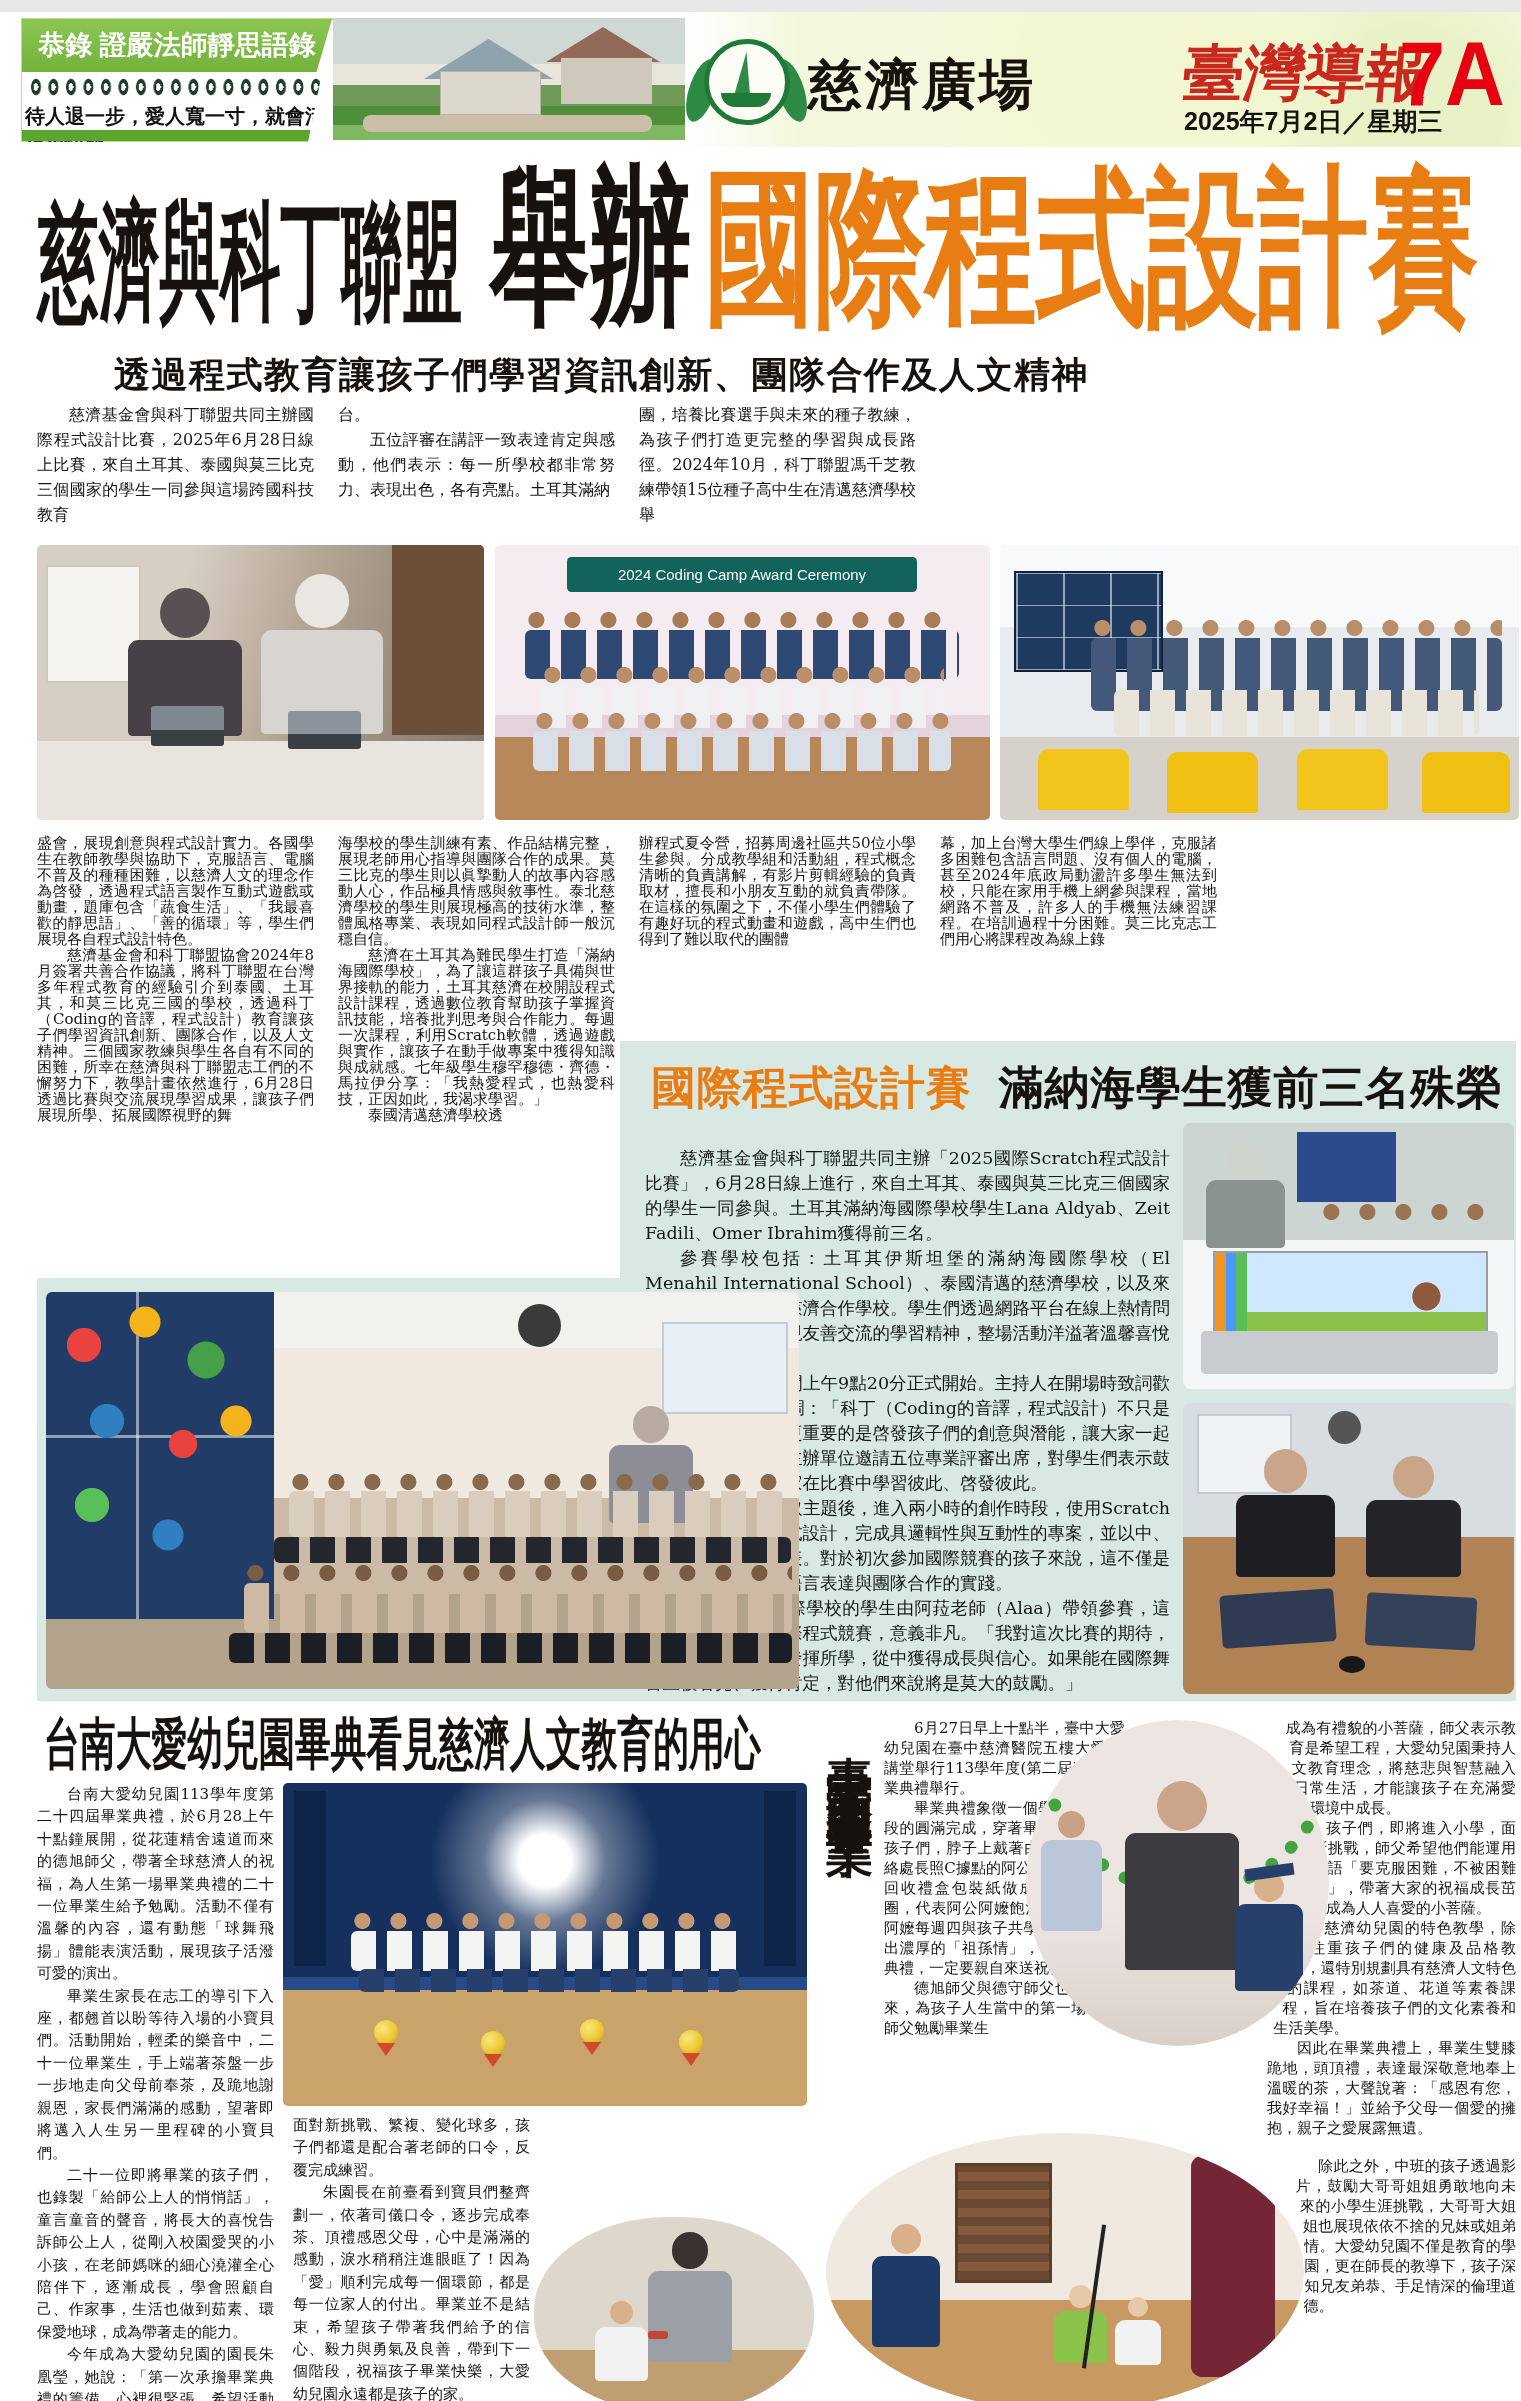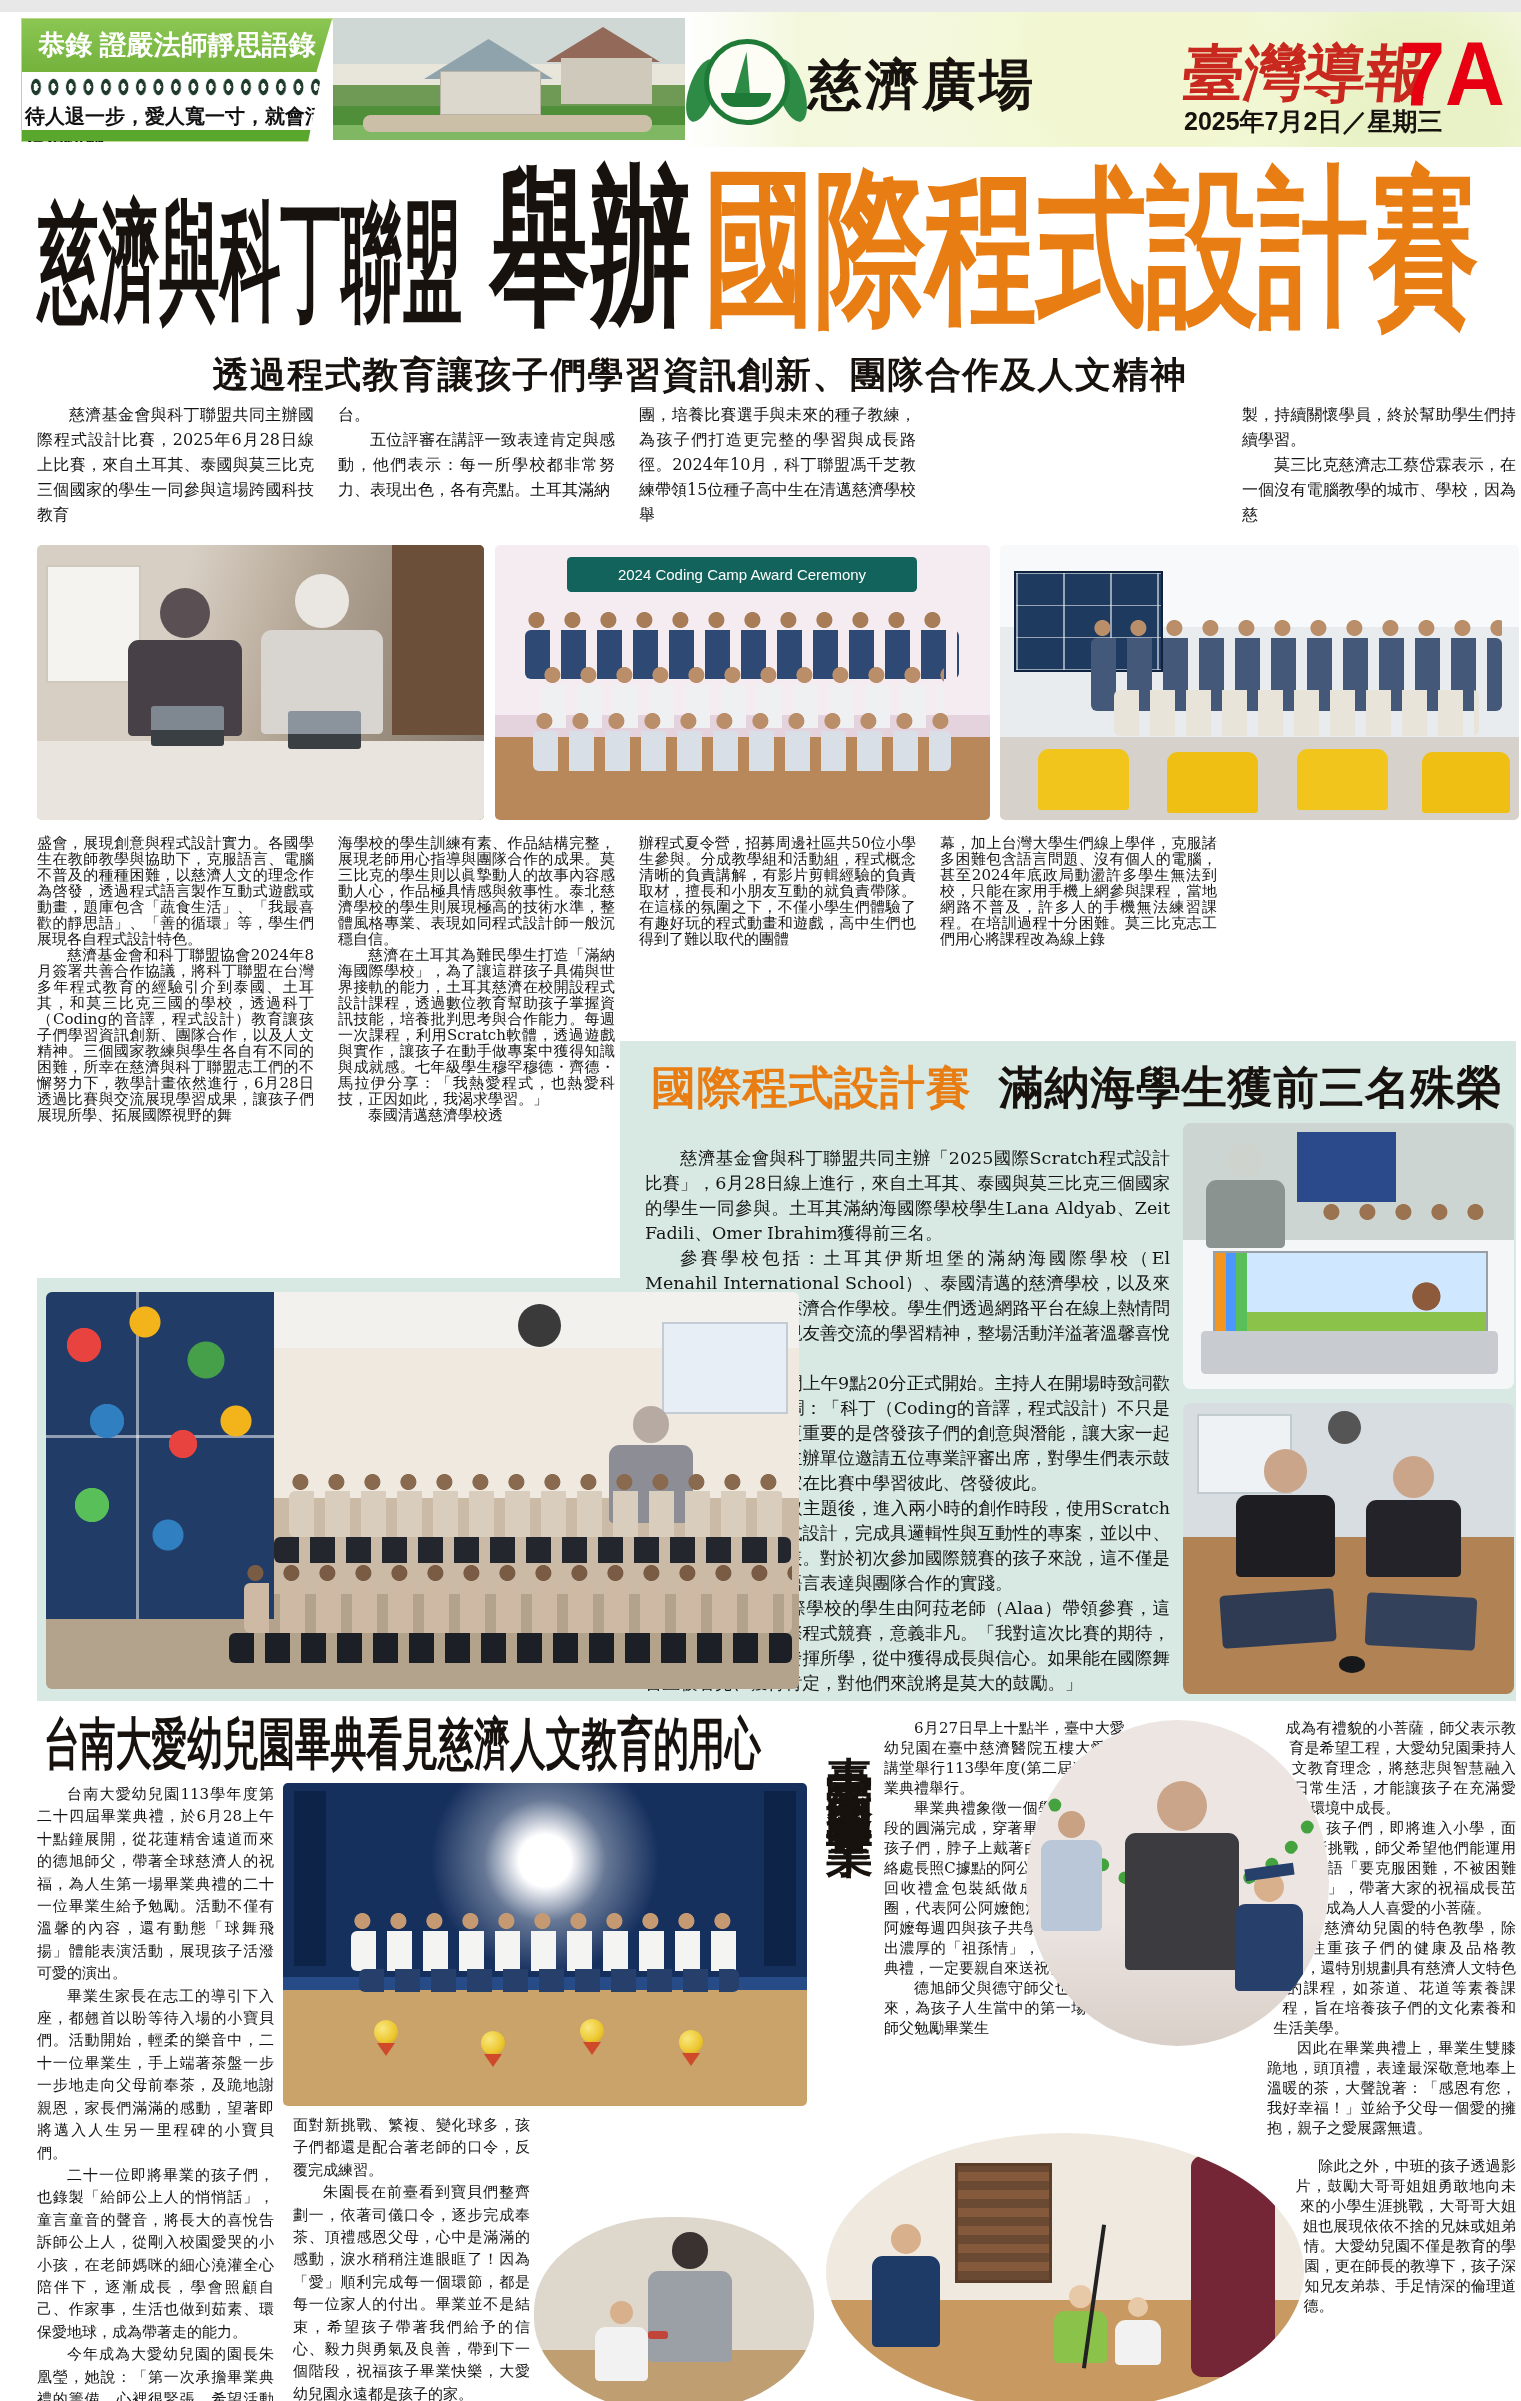--- a/index.html
+++ b/index.html
@@ -74,35 +74,31 @@
     <div class="abs hl" style="left:808px;top:37px;font-size:54px;letter-spacing:3px">慈濟廣場</div>
     <div class="abs" style="left:1183px;top:21px;font-size:61px;font-weight:bold;color:#c8281e;
                 font-family:'DejaVu Serif','Liberation Serif',serif;transform:skewX(-5deg)">臺灣導報</div>
     <div class="abs hl" style="left:1399px;top:10.7px;font-size:90px;color:#e60012;transform:scaleX(.92);transform-origin:left">7A</div>
     <div class="abs hl" style="left:1184px;top:93px;font-size:25px;font-weight:700">2025年7月2日／星期三</div>
   </div>
 
   <div class="abs hl" style="left:38px;top:185px;font-size:129px;line-height:1;transform:scaleX(.47);transform-origin:left top;white-space:nowrap">慈濟與科丁聯盟</div>
   <div class="abs hl" style="left:489px;top:151px;font-size:169px;line-height:1;transform:scaleX(.6);transform-origin:left top;white-space:nowrap">舉辦</div>
   <div class="abs hl" style="left:704px;top:151px;font-size:169px;line-height:1;color:#e87d13;transform:scaleX(.655);transform-origin:left top;white-space:nowrap">國際程式設計賽</div>
-  <div class="abs hl" style="left:114px;top:339px;width:1172px;text-align:center;font-size:36px;letter-spacing:1.5px">透過程式教育讓孩子們學習資訊創新、團隊合作及人文精神</div>
+  <div class="abs hl" style="left:114px;top:339px;width:1172px;text-align:left;font-size:36px;letter-spacing:1.5px">透過程式教育讓孩子們學習資訊創新、團隊合作及人文精神</div>
 
   <div class="abs cols strip" style="left:37px;top:390px">
       <p>慈濟基金會與科丁聯盟共同主辦國際程式設計比賽，2025年6月28日線上比賽，來自土耳其、泰國與莫三比克三個國家的學生一同參與這場跨國科技教育</p>
     </div>
   <div class="abs cols strip" style="left:338px;top:390px">
       <p class="ni">台。</p>
       <p>五位評審在講評一致表達肯定與感動，他們表示：每一所學校都非常努力、表現出色，各有亮點。土耳其滿納</p>
     </div>
   <div class="abs cols strip" style="left:639px;top:390px">
       <p class="ni">團，培養比賽選手與未來的種子教練，為孩子們打造更完整的學習與成長路徑。2024年10月，科丁聯盟馮千芝教練帶領15位種子高中生在清邁慈濟學校舉</p>
-    </div>
-  <div class="abs cols strip" style="left:1242px;top:390px;width:274px">
-      <p class="ni">製，持續關懷學員，終於幫助學生們持續學習。</p>
-      <p>莫三比克慈濟志工蔡岱霖表示，在一個沒有電腦教學的城市、學校，因為慈</p>
     </div>
 
   <div class="ph" style="left:37px;top:533px;width:447px;height:275px;
               background:linear-gradient(105deg,#d8cfc4 0 30%,#b4a695 55%,#7e7064 100%)">
     <i class="abs" style="left:9px;top:20px;width:91px;height:114px;background:#f4f3ef;border:2.3px solid #cfc9bd"></i>
     <i class="abs" style="left:355px;top:0;width:93px;height:190px;background:#6b4f39"></i>
     <span class="person" style="left:91px;top:43px;width:114px;height:160px;--skin:#5a4f52;--cloth:#474046"></span>
     <span class="person" style="left:224px;top:29px;width:122px;height:173px;--skin:#eae7e2;--cloth:#d8d4cf"></span>
     <i class="abs" style="left:0;top:196px;width:447px;height:79px;background:#e9e5de"></i>
     <i class="abs" style="left:114px;top:161px;width:73px;height:40px;background:linear-gradient(#7f8890 0 60%,#3a3f44 60%);border-radius:3px"></i>

